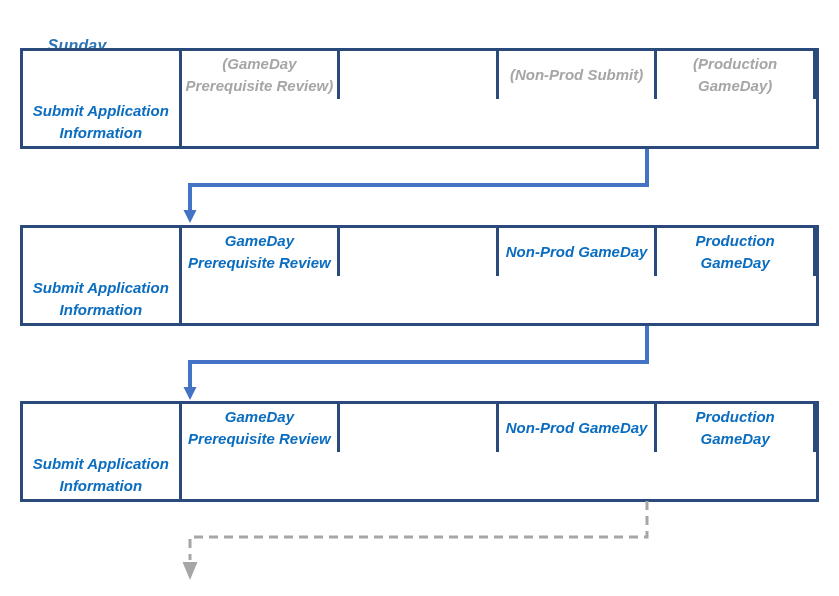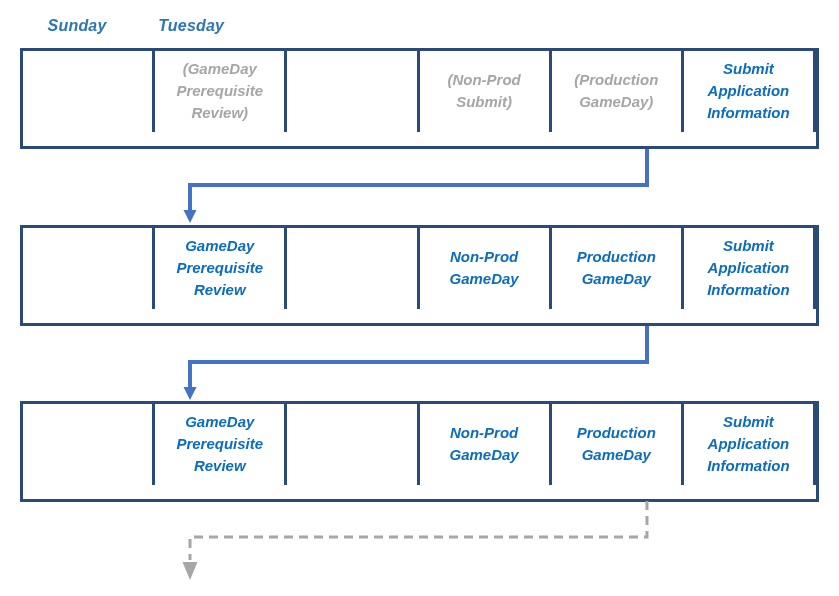--- a/index.html
+++ b/index.html
@@ -12,34 +12,34 @@
   }
   html,body{margin:0;padding:0;background:#ffffff;}
   .canvas{
     position:relative;
     width:839px;height:596px;
     background:#ffffff;
     font-family:"Liberation Sans", sans-serif;
     overflow:hidden;
   }
   .day-headers{
-    position:absolute;left:20px;top:12px;width:799px;height:28px;
+    position:absolute;left:20px;top:32px;width:799px;height:28px;
     display:grid;grid-template-columns:repeat(7,1fr);
   }
   .day-header{
     display:flex;align-items:center;justify-content:center;
     font-style:italic;font-weight:600;font-size:16px;
     color:var(--header-text);
     letter-spacing:0.2px;
   }
   .week-row{
     position:absolute;left:20px;width:799px;height:101px;
     box-sizing:border-box;
     border:3px solid var(--cell-border);
-    display:grid;grid-template-columns:repeat(6,1fr);
+    display:grid;grid-template-columns:repeat(5,1fr);
     background:#ffffff;
   }
   .week-row.w1{top:48px;}
   .week-row.w2{top:225px;}
   .week-row.w3{top:401px;}
   .cell{
     display:flex;align-items:center;justify-content:center;
     text-align:center;
     padding:0 4px;
     box-sizing:border-box;
@@ -52,21 +52,20 @@
   .cell.muted span{color:var(--muted-text);}
   svg.flow{position:absolute;left:0;top:0;pointer-events:none;}
 </style>
 </head>
 <body>
 
 <div class="canvas">
 
   <div class="day-headers">
       <div class="day-header">Sunday</div>
-      <div class="day-header">Tuesday</div>
     </div>
 
   <div class="week-row w1">
       <div class="cell"></div>
       <div class="cell muted">
         <span>(GameDay Prerequisite Review)</span>
       </div>
       <div class="cell"></div>
       <div class="cell muted">
         <span>(Non-Prod Submit)</span>

